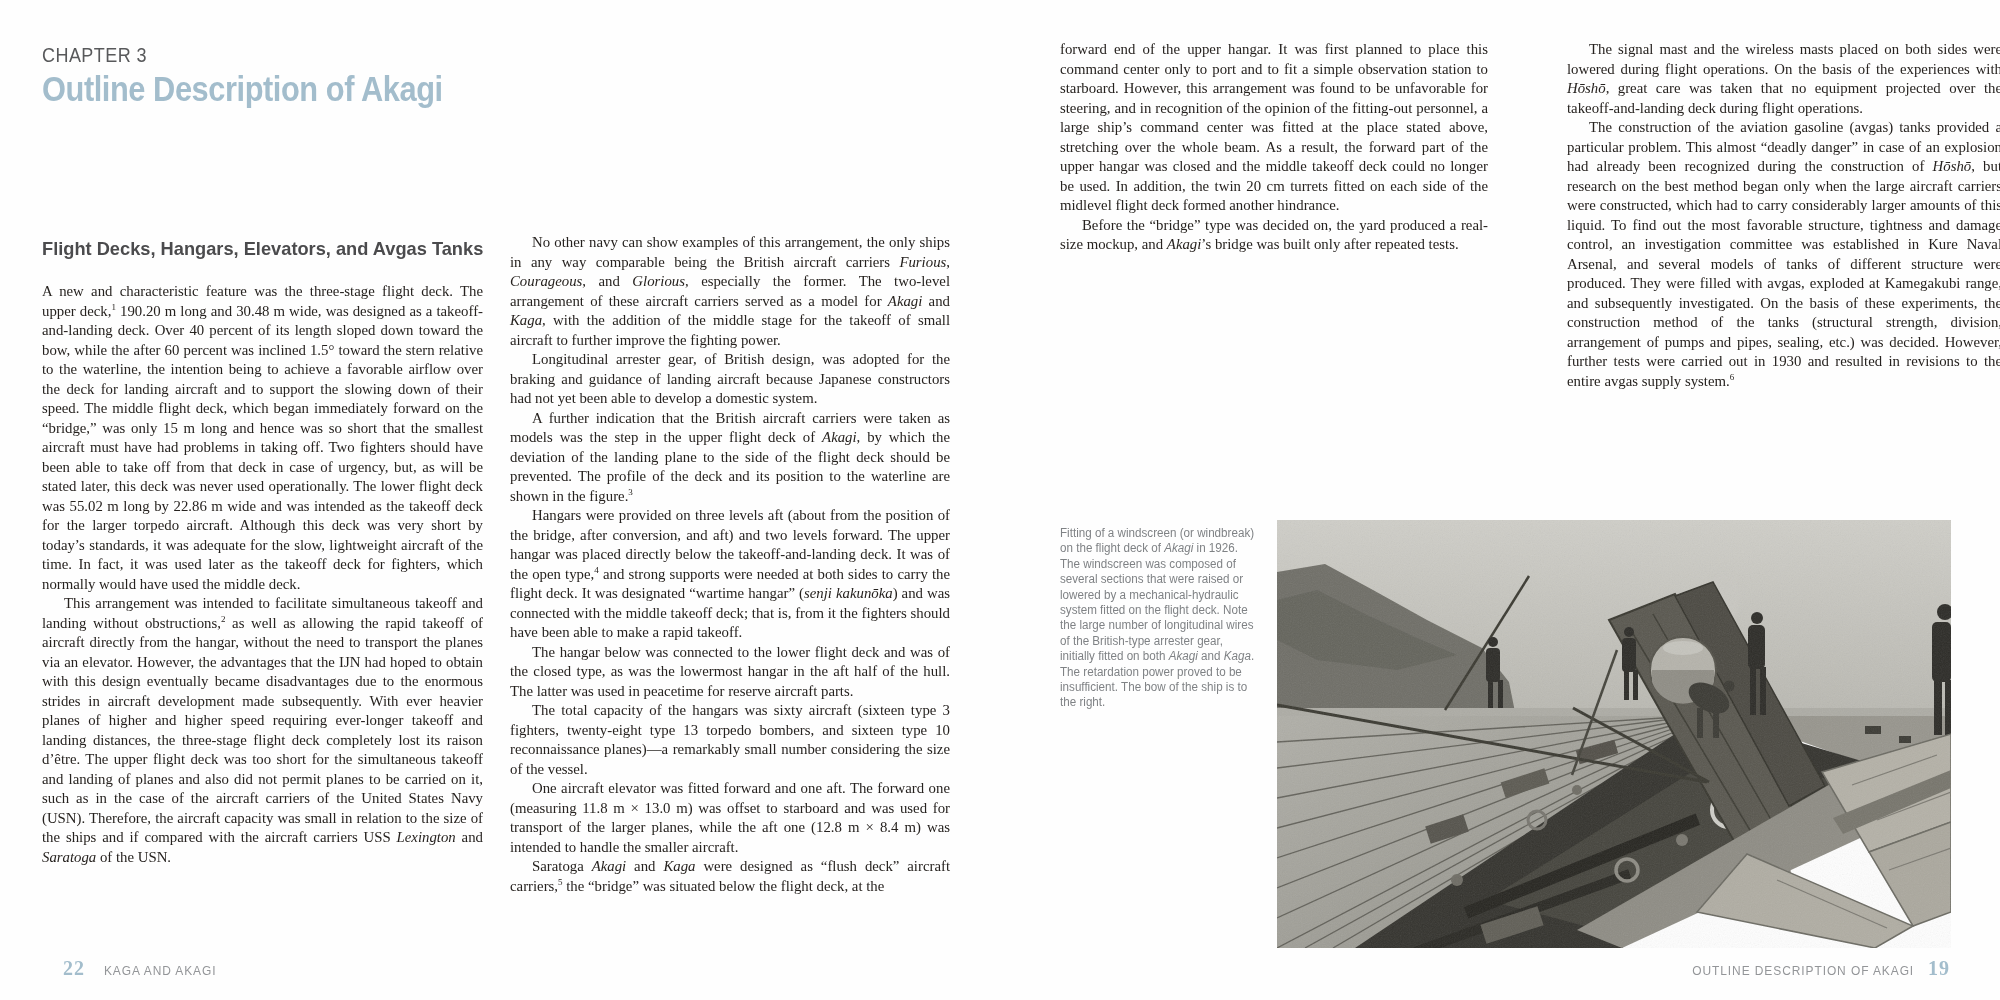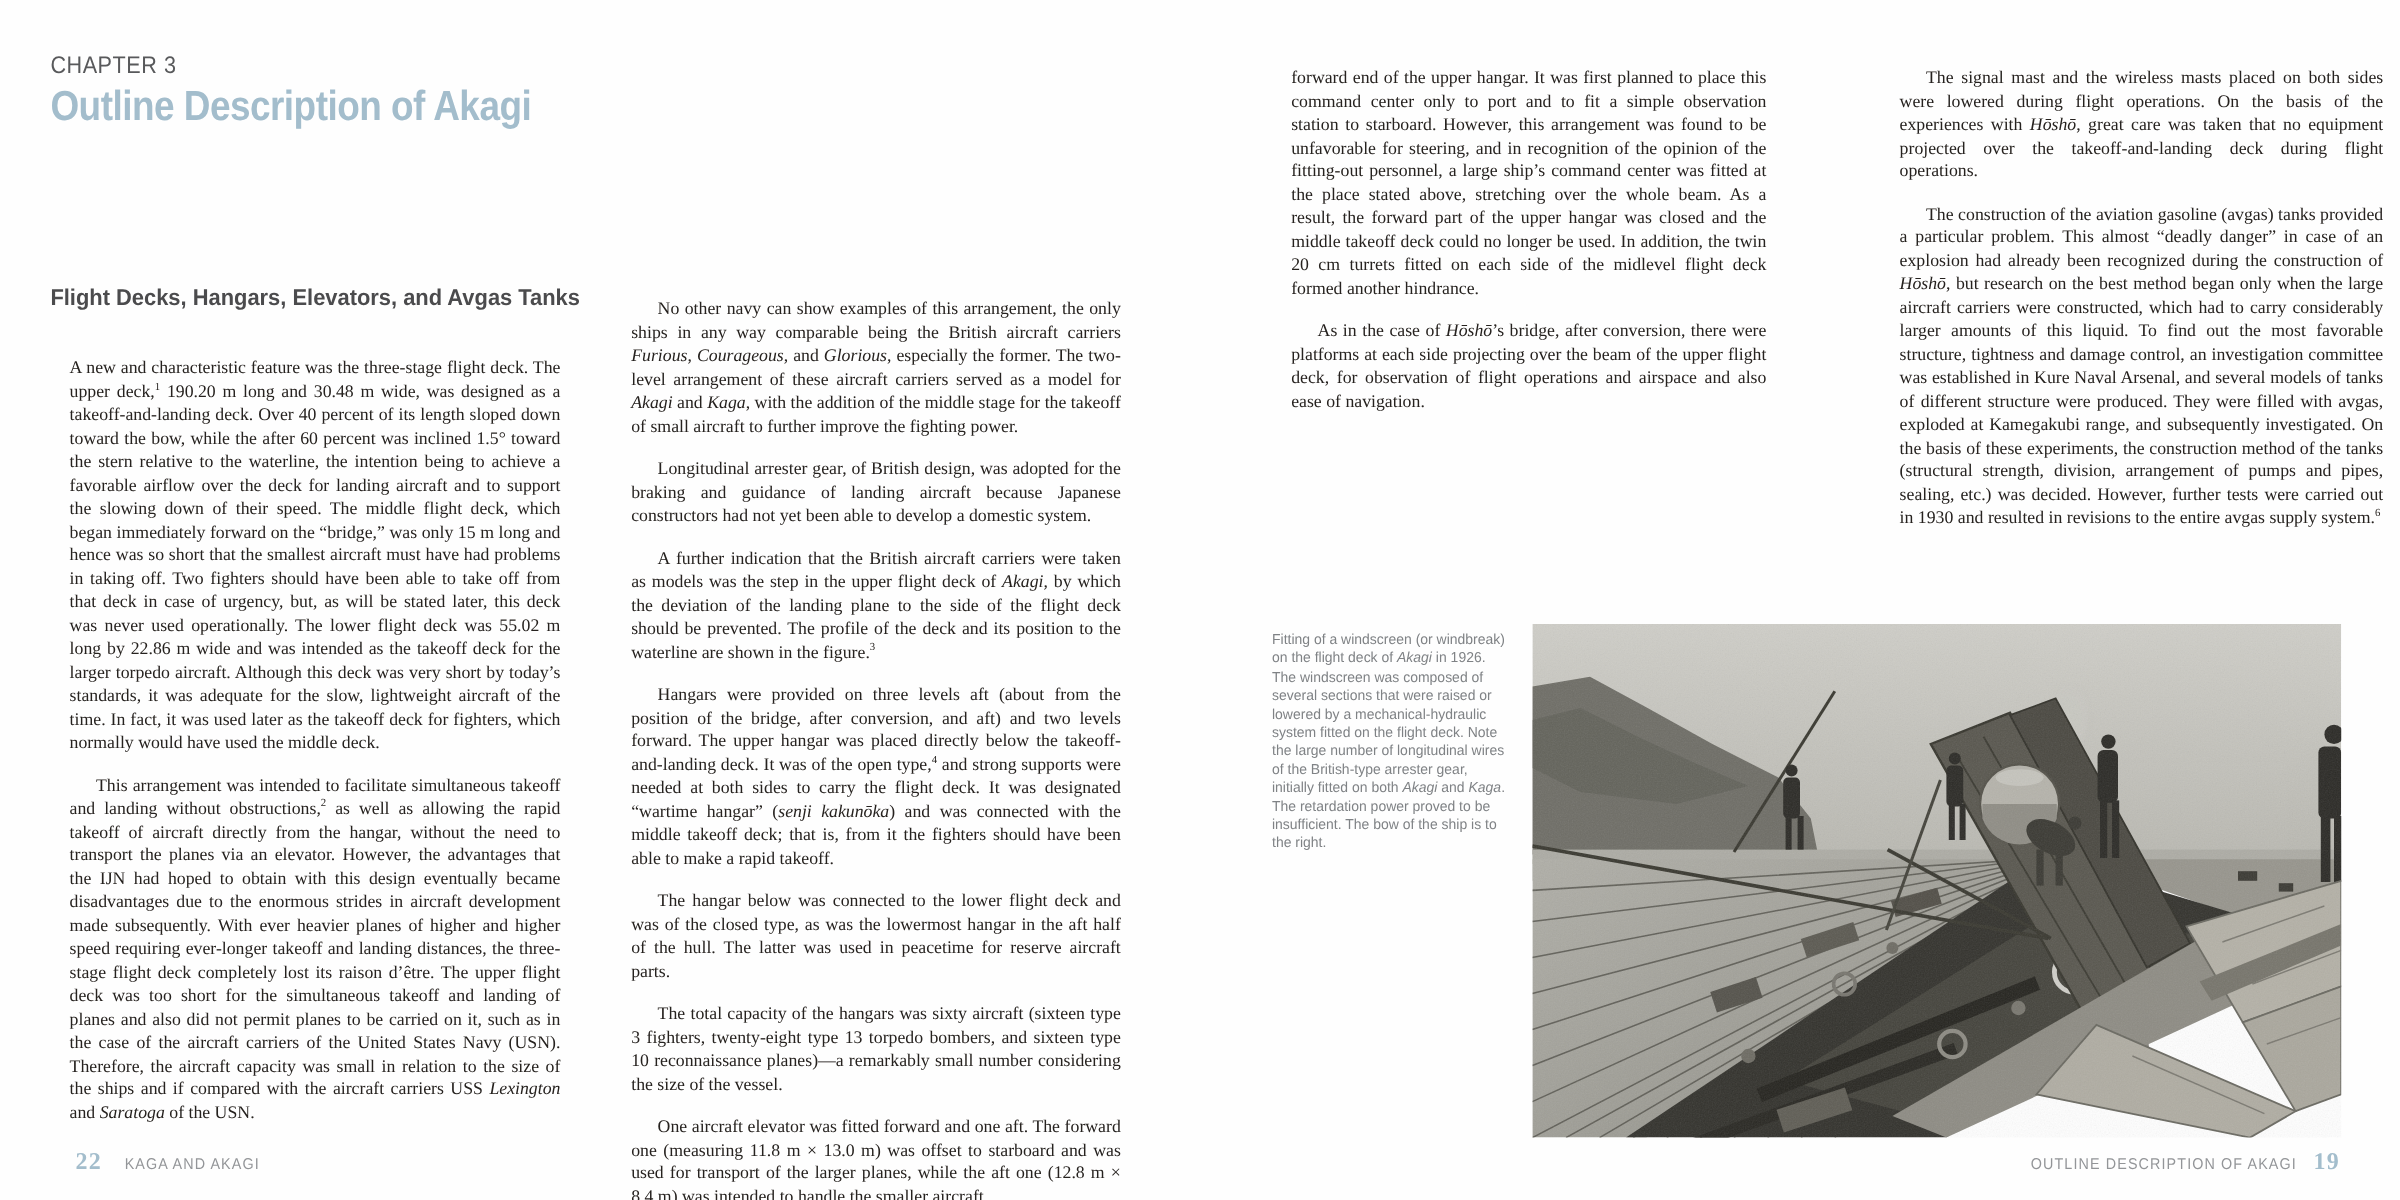--- a/index.html
+++ b/index.html
@@ -8,21 +8,21 @@
   .abs{position:absolute;}
   
   .chapter-label{font-family:"Liberation Sans",sans-serif;font-size:20px;color:#58595b;
                  letter-spacing:.5px;transform:scaleX(.9);transform-origin:left top;white-space:nowrap;}
   .chapter-title{font-family:"Liberation Sans",sans-serif;font-weight:bold;font-size:35px;color:#a3bdcc;
                  letter-spacing:-.5px;transform:scaleX(.88);transform-origin:left top;white-space:nowrap;}
   .section-heading{font-family:"Liberation Sans",sans-serif;font-weight:bold;font-size:19px;color:#4b4b4d;
                  transform:scaleX(.96);transform-origin:left top;white-space:nowrap;}
   
   .col{font-size:14.8px;line-height:19.5px;text-align:justify;}
-  .col p{margin:16px;}
+  .col p{margin:0;}
   .col p.indent{text-indent:22px;}
   .col i{font-style:italic;}
   sup{font-size:9px;line-height:0;vertical-align:super;}
   
   .caption{font-family:"Liberation Sans",sans-serif;font-size:12px;line-height:15.4px;color:#7f8285;
            transform:scaleX(.97);transform-origin:left top;}
   
   .folio{font-family:"Liberation Serif",serif;font-weight:bold;font-size:20px;color:#a3bdcc;letter-spacing:1px;}
   .running{font-family:"Liberation Sans",sans-serif;font-size:13px;color:#939598;letter-spacing:1px;
            transform:scaleX(.92);white-space:nowrap;}
@@ -59,21 +59,21 @@
       <p class="indent"><span>Saratoga </span><i>Akagi</i><span> and </span><i>Kaga</i><span> were designed as “flush deck” aircraft carriers,</span><sup>5</sup><span> the “bridge” was situated below the flight deck, at the</span></p>
     </div>
 
   <div class="abs footer-left" style="left:63px;top:957px;">
     <span class="folio">22</span>
     <span class="running">KAGA AND AKAGI</span>
   </div>
 
   <div class="abs col" style="left:1060px;top:40px;width:428px;">
       <p class=""><span>forward end of the upper hangar. It was first planned to place this command center only to port and to fit a simple observation station to starboard. However, this arrangement was found to be unfavorable for steering, and in recognition of the opinion of the fitting-out personnel, a large ship’s command center was fitted at the place stated above, stretching over the whole beam. As a result, the forward part of the upper hangar was closed and the middle takeoff deck could no longer be used. In addition, the twin 20 cm turrets fitted on each side of the midlevel flight deck formed another hindrance.</span></p>
-      <p class="indent"><span>As in the case of </span><i>Hōshō</i><span>’s bridge, after conversion, there were platforms at each side projecting over the beam of the upper flight deck, for observation of flight operations and airspace and also ease of navigation.</span></p>
+      <p class="indent"><span>Before the “bridge” type was decided on, the yard produced a real-size mockup, and </span><i>Akagi</i><span>’s bridge was built only after repeated tests.</span></p>
     </div>
 
   <div class="abs col" style="left:1567px;top:40px;width:435px;">
       <p class="indent"><span>The signal mast and the wireless masts placed on both sides were lowered during flight operations. On the basis of the experiences with </span><i>Hōshō</i><span>, great care was taken that no equipment projected over the takeoff-and-landing deck during flight operations.</span></p>
       <p class="indent"><span>The construction of the aviation gasoline (avgas) tanks provided a particular problem. This almost “deadly danger” in case of an explosion had already been recognized during the construction of </span><i>Hōshō</i><span>, but research on the best method began only when the large aircraft carriers were constructed, which had to carry considerably larger amounts of this liquid. To find out the most favorable structure, tightness and damage control, an investigation committee was established in Kure Naval Arsenal, and several models of tanks of different structure were produced. They were filled with avgas, exploded at Kamegakubi range, and subsequently investigated. On the basis of these experiments, the construction method of the tanks (structural strength, division, arrangement of pumps and pipes, sealing, etc.) was decided. However, further tests were carried out in 1930 and resulted in revisions to the entire avgas supply system.</span><sup>6</sup></p>
     </div>
 
   <div class="abs caption" style="left:1060px;top:514px;width:205px;">
       <p class=""><span>Fitting of a windscreen (or windbreak) on the flight deck of </span><i>Akagi</i><span> in 1926. The windscreen was composed of several sections that were raised or lowered by a mechanical-hydraulic system fitted on the flight deck. Note the large number of longitudinal wires of the British-type arrester gear, initially fitted on both </span><i>Akagi</i><span> and </span><i>Kaga</i><span>. The retardation power proved to be insufficient. The bow of the ship is to the right.</span></p>
     </div>

